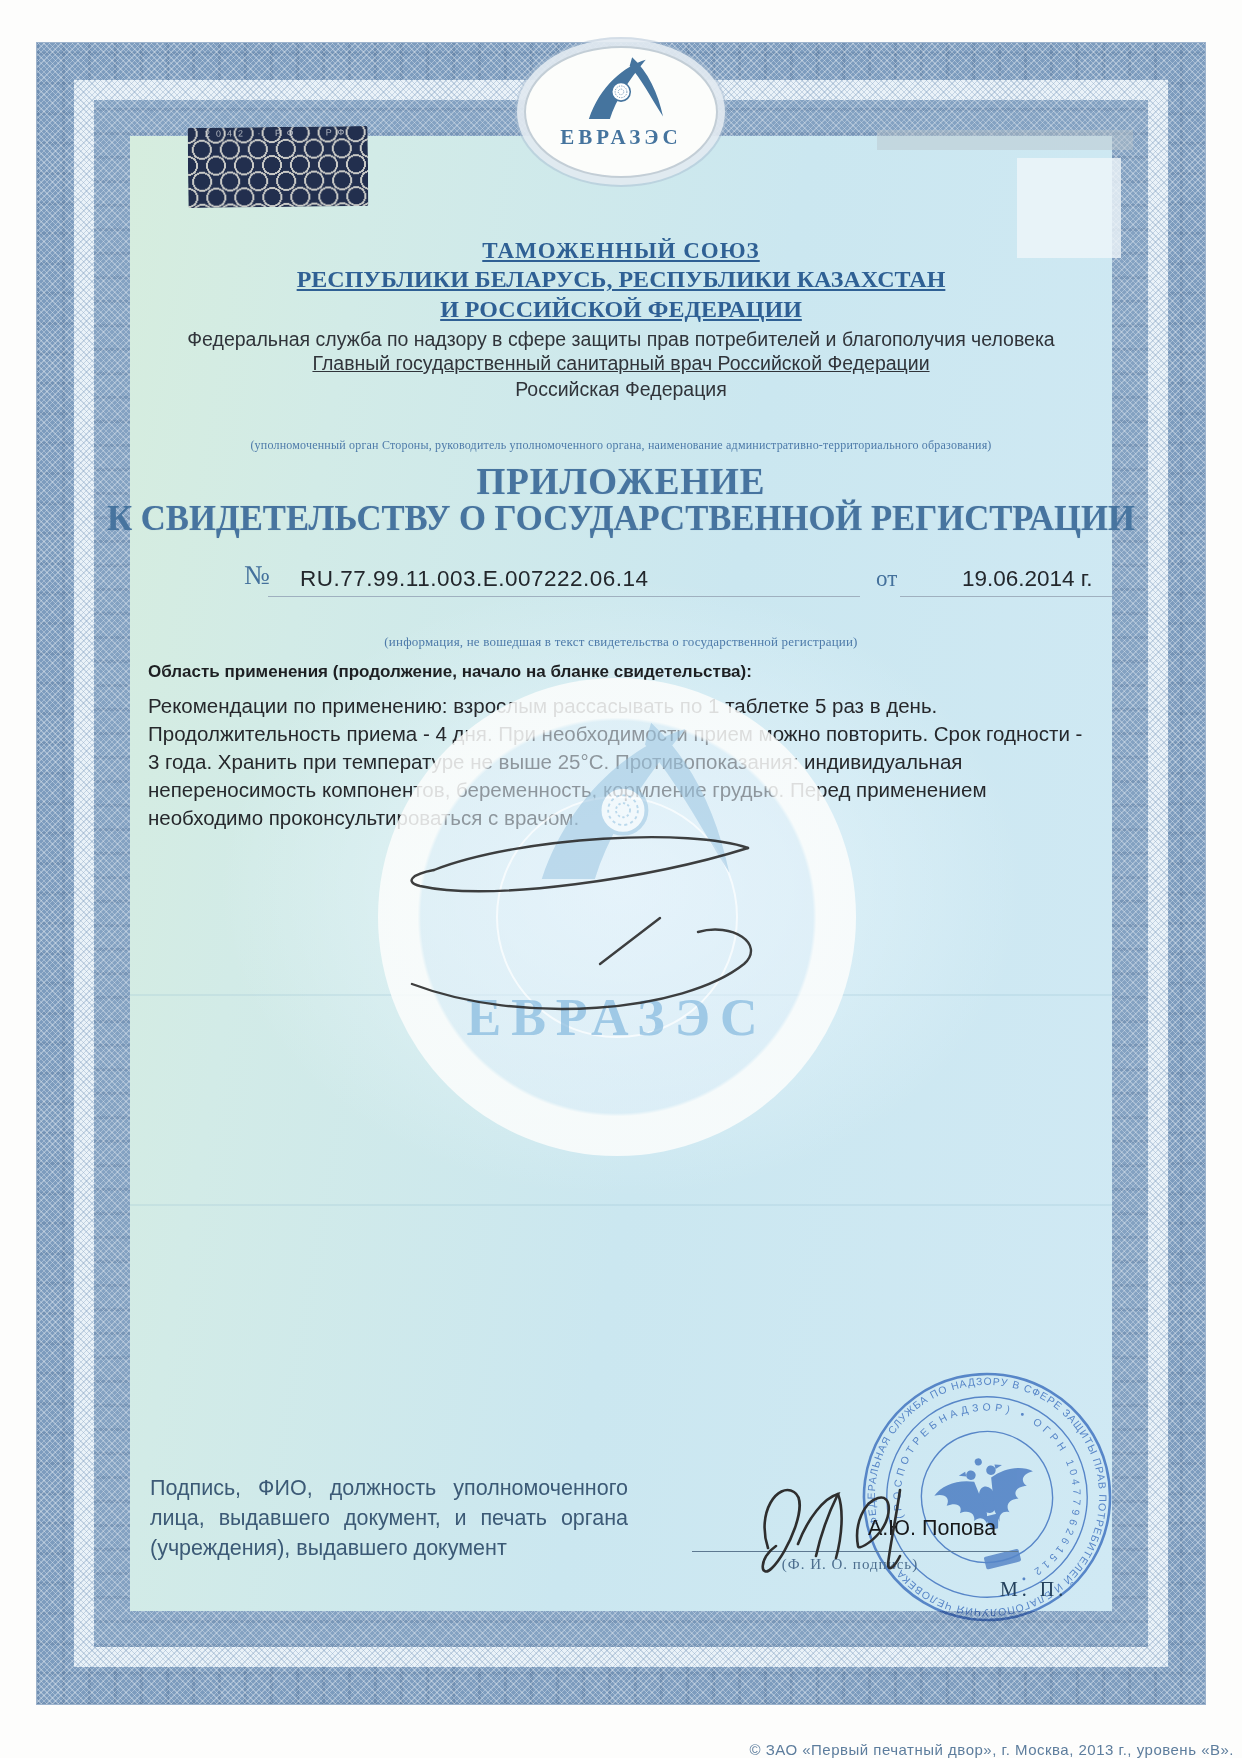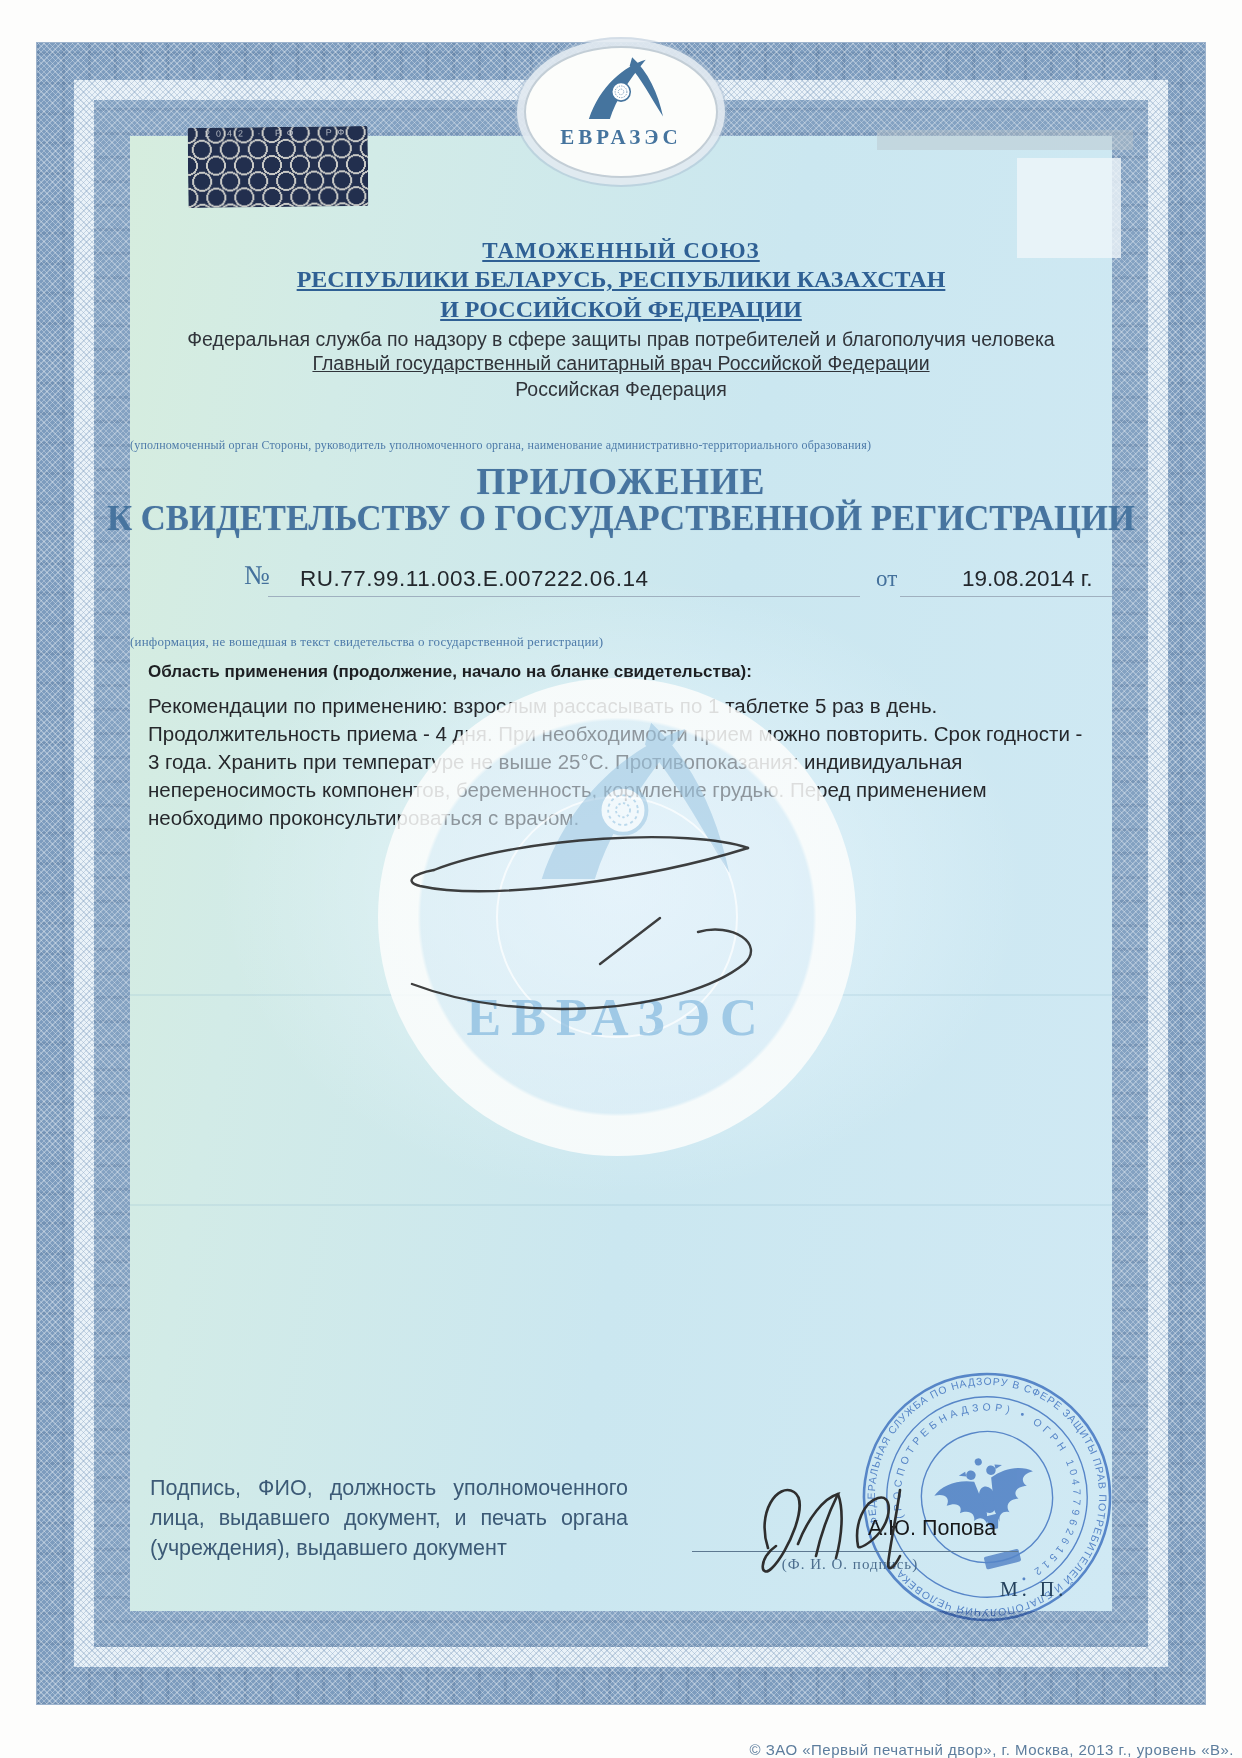--- a/index.html
+++ b/index.html
@@ -50,21 +50,21 @@
   .gray-band{position:absolute;left:877px;top:130px;width:256px;height:20px;background:rgba(185,196,202,.45);}
   .wm-patch{position:absolute;left:1017px;top:158px;width:104px;height:100px;background:rgba(240,246,250,.78);}
   
   .serifblue{font-family:"Liberation Serif","DejaVu Serif",serif;color:#2f6094;font-weight:bold;}
   .h-line{position:absolute;left:130px;width:982px;text-align:center;text-decoration:underline;}
   .h1{top:238px;font-size:23px;letter-spacing:1px;}
   .h2{top:266px;font-size:24px;}
   .h3{top:296px;font-size:24px;}
   .org{position:absolute;left:110px;width:1022px;text-align:center;color:#30343a;font-size:19.5px;}
   .o1{top:328px;} .o2{top:352px;text-decoration:underline;} .o3{top:378px;}
-  .small-note{position:absolute;left:130px;width:982px;text-align:left;
+  .small-note{position:absolute;left:130px;width:982px;text-align:center;
     font-family:"Liberation Serif","DejaVu Serif",serif;color:#4d7aa9;font-size:12px;letter-spacing:.2px;}
   .n1{top:438px;} .n2{top:634px;font-size:13px;}
   .doc-title{position:absolute;left:80px;width:1082px;text-align:center;
     font-family:"Liberation Serif","DejaVu Serif",serif;font-weight:bold;color:#47749f;
     text-shadow:0 0 1px rgba(71,116,159,.35);}
   .t1{top:460px;font-size:37px;letter-spacing:1px;}
   .t2{top:499px;font-size:35px;transform:scaleX(.99);}
   
   .reg-label{position:absolute;font-family:"Liberation Serif","DejaVu Serif",serif;color:#44719c;}
   .no-label{left:244px;top:560px;font-size:27px;}
@@ -152,21 +152,21 @@
   <div class="org o2">Главный государственный санитарный врач Российской Федерации</div>
   <div class="org o3">Российская Федерация</div>
   <div class="small-note n1">(уполномоченный орган Стороны, руководитель уполномоченного органа, наименование административно-территориального образования)</div>
 
   <div class="doc-title t1">ПРИЛОЖЕНИЕ</div>
   <div class="doc-title t2">К СВИДЕТЕЛЬСТВУ О ГОСУДАРСТВЕННОЙ РЕГИСТРАЦИИ</div>
 
   <div class="reg-label no-label">№</div>
   <div class="reg-val no-val">RU.77.99.11.003.Е.007222.06.14</div>
   <div class="reg-label from-label">от</div>
-  <div class="reg-val date-val">19.08.2014 г.</div>
+  <div class="reg-val date-val">19.06.2014 г.</div>
   <div class="u-line u1"></div>
   <div class="u-line u2"></div>
   <div class="small-note n2">(информация, не вошедшая в текст свидетельства о государственной регистрации)</div>
 
   <div class="scope-head">Область применения (продолжение, начало на бланке свидетельства):</div>
   <div class="p-line" style="top:694px">Рекомендации по применению: взрослым рассасывать по 1 таблетке 5 раз в день.</div>
   <div class="p-line" style="top:722px">Продолжительность приема - 4 дня. При необходимости прием можно повторить. Срок годности -</div>
   <div class="p-line" style="top:750px">3 года. Хранить при температуре не выше 25°С. Противопоказания: индивидуальная</div>
   <div class="p-line" style="top:778px">непереносимость компонентов, беременность, кормление грудью. Перед применением</div>
   <div class="p-line" style="top:806px">необходимо проконсультироваться с врачом.</div>

